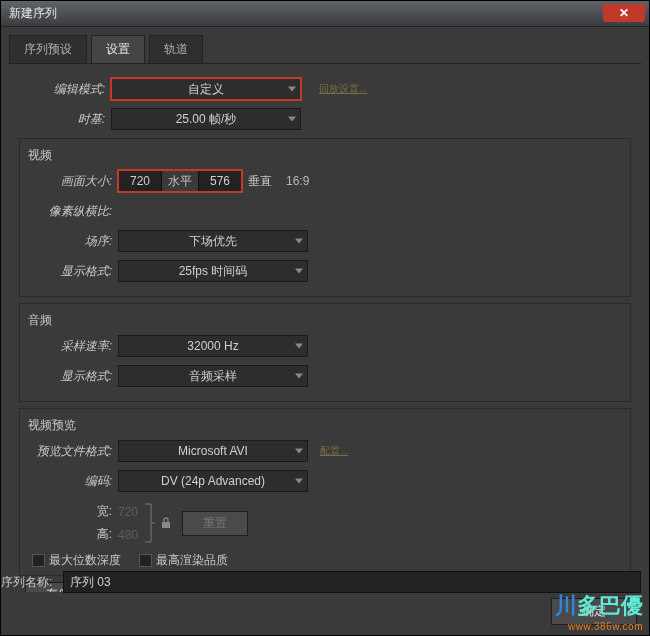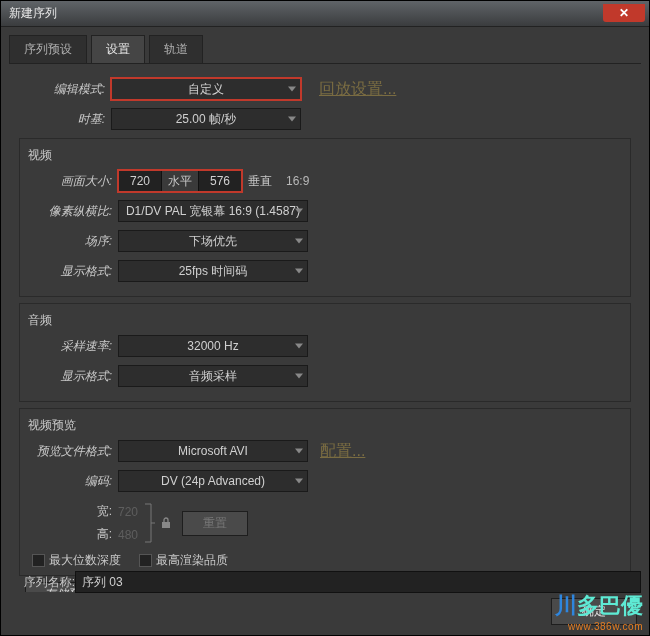--- a/index.html
+++ b/index.html
@@ -21,39 +21,39 @@
     .tabs { display: flex; gap: 4px; border-bottom: 1px solid #222; margin-bottom: 8px; }
     .tab { padding: 5px 14px; font-size: 12px; background: #2f2f2f; border: 1px solid #222; border-bottom: none; cursor: pointer; color: #b0b0b0; }
     .tab.active { background: #454545; color: #e8e8e8; }
     .content { background: #3a3a3a; padding: 6px 10px; height: calc(100% - 80px); overflow: hidden; }
     .form-row { display: flex; align-items: center; margin-bottom: 8px; min-height: 22px; }
     .label { width: 92px; text-align: right; padding-right: 6px; color: #c8c8c8; font-size: 12px; font-style: italic; }
     .dropdown { background: #2d2d2d; border: 1px solid #1a1a1a; height: 22px; display: flex; align-items: center; padding: 0 6px; position: relative; min-width: 180px; font-size: 12px; color: #d0d0d0; }
     .dropdown .arrow { position: absolute; right: 4px; top: 50%; transform: translateY(-50%); width: 0; height: 0; border-left: 4px solid transparent; border-right: 4px solid transparent; border-top: 5px solid #888; }
     .dd-wide { width: 190px; justify-content: center; }
     .input-num { background: #222; border: 1px solid #111; height: 22px; width: 44px; text-align: center; font-size: 12px; color: #d0d0d0; display: inline-flex; align-items: center; justify-content: center; }
-    .link-btn { color: #bfa24a; text-decoration: underline; font-size: 16px; margin-left: 18px; cursor: pointer; }
+    .link-btn { color: #bfa24a; text-decoration: underline; font-size: 10px; margin-left: 18px; cursor: pointer; }
     .readonly-link { color: #7a6c42; cursor: default; }
     .section { border: 1px solid #2a2a2a; background: #3a3a3a; padding: 8px 6px 6px 6px; margin-bottom: 6px; position: relative; }
     .section-title { font-size: 12px; color: #c8c8c8; margin-bottom: 6px; margin-left: 2px; }
     .highlight-red { outline: 2px solid #c1392b; outline-offset: -1px; }
     .aspect-note { margin-left: 8px; color: #b8b8b8; font-size: 12px; }
     .inline-label { color: #c8c8c8; margin: 0 6px; font-size: 12px; }
     .checkbox-row { display: flex; gap: 18px; padding-left: 6px; margin-top: 6px; }
     .checkbox { width: 13px; height: 13px; background: #222; border: 1px solid #555; display: inline-block; vertical-align: middle; margin-right: 4px; }
     .button { background: #4a4a4a; border: 1px solid #1e1e1e; color: #ddd; padding: 3px 20px; font-size: 12px; cursor: pointer; }
     .button.dim { color: #777; }
     .wh-row { display:flex; align-items:center; }
     .wh-col { display:flex; flex-direction:column; gap:6px; padding-left: 6px;}
     .wh-pair { display:flex; align-items:center; }
     .wh-label { width: 86px; text-align:right; padding-right:6px; }
     .bracket { width: 14px; height: 46px; margin: 0 4px; display:flex; align-items:center; justify-content:center;}
     .bracket svg { stroke: #777; }
     .lock { width: 12px; height: 16px; display:flex; align-items:center; justify-content:center; margin-right: 10px;}
-    .bottom-bar { position: absolute; bottom: 42px; left: 12px; right: 8px; display:flex; align-items:center;text-align:right; }
+    .bottom-bar { position: absolute; bottom: 42px; left: 0; right: 8px; display:flex; align-items:center; }
     .seq-label { width: 62px; font-size:12px; color:#c8c8c8;}
     .seq-input { flex: 1; background:#222; border:1px solid #111; height:22px; padding:0 6px; color:#d0d0d0; font-size:12px; display:flex; align-items:center;}
     .ok-bar { position:absolute; bottom:10px; right:12px; }
     .watermark { position:absolute; bottom: 3px; right: 6px; pointer-events:none; text-align:right; }
     .wm-logo { font-size: 22px; font-weight: bold; color:#fff; }
     .wm-logo .o { color:#5eead4; }
     .wm-logo .b { color:#2e86de; }
     .wm-url { font-size: 10px; color:#e67e22; letter-spacing: 0.5px; }
     .reset-btn-slot { margin-left: 12px; }
     .save-preset-row { margin-top: 6px; margin-left: 6px; }
@@ -109,24 +109,20 @@
             <div class="input-num">
                 <span>576</span>
               </div>
           </div>
           <span class="inline-label">垂直</span>
           <span class="aspect-note">16:9</span>
         </div>
 
         <div class="form-row">
           <div class="label">像素纵横比:</div>
-          <div class="dropdown dd-wide">
-            <span>D1/DV PAL 宽银幕 16:9 (1.4587)</span>
-            <span class="arrow"></span>
-          </div>
         </div>
 
         <div class="form-row">
           <div class="label">场序:</div>
           <div class="dropdown dd-wide">
             <span>下场优先</span>
             <span class="arrow"></span>
           </div>
         </div>
 

